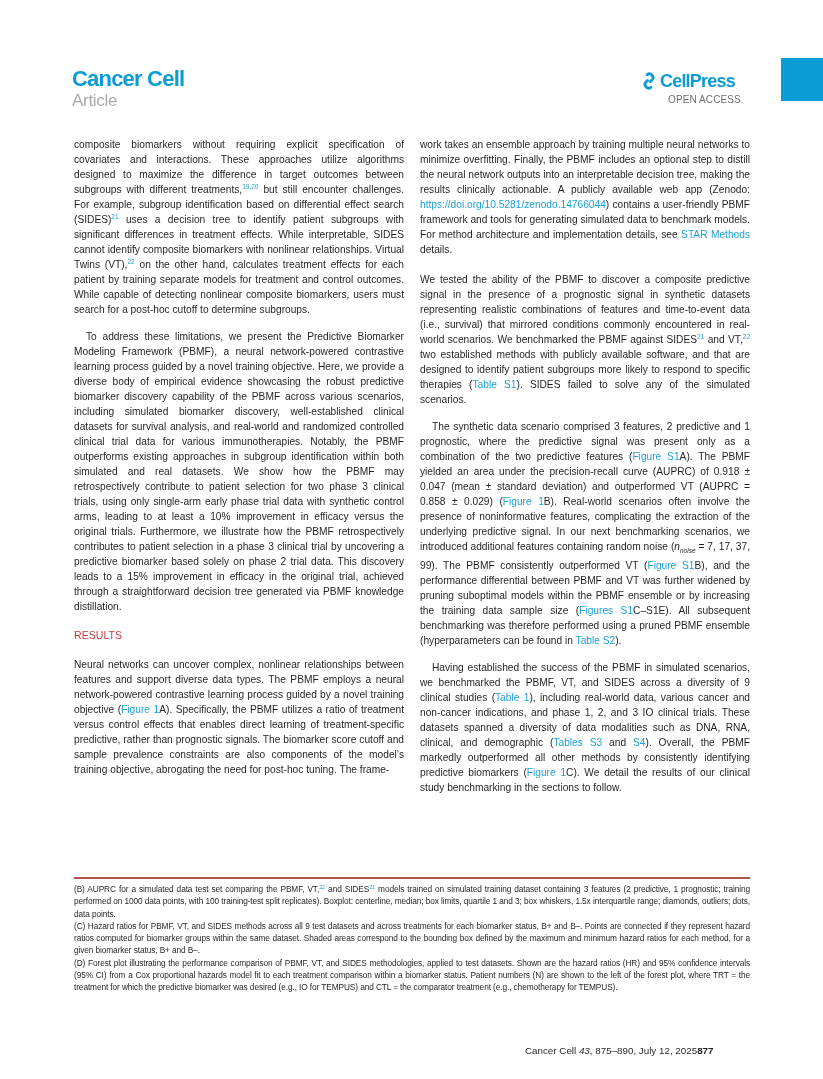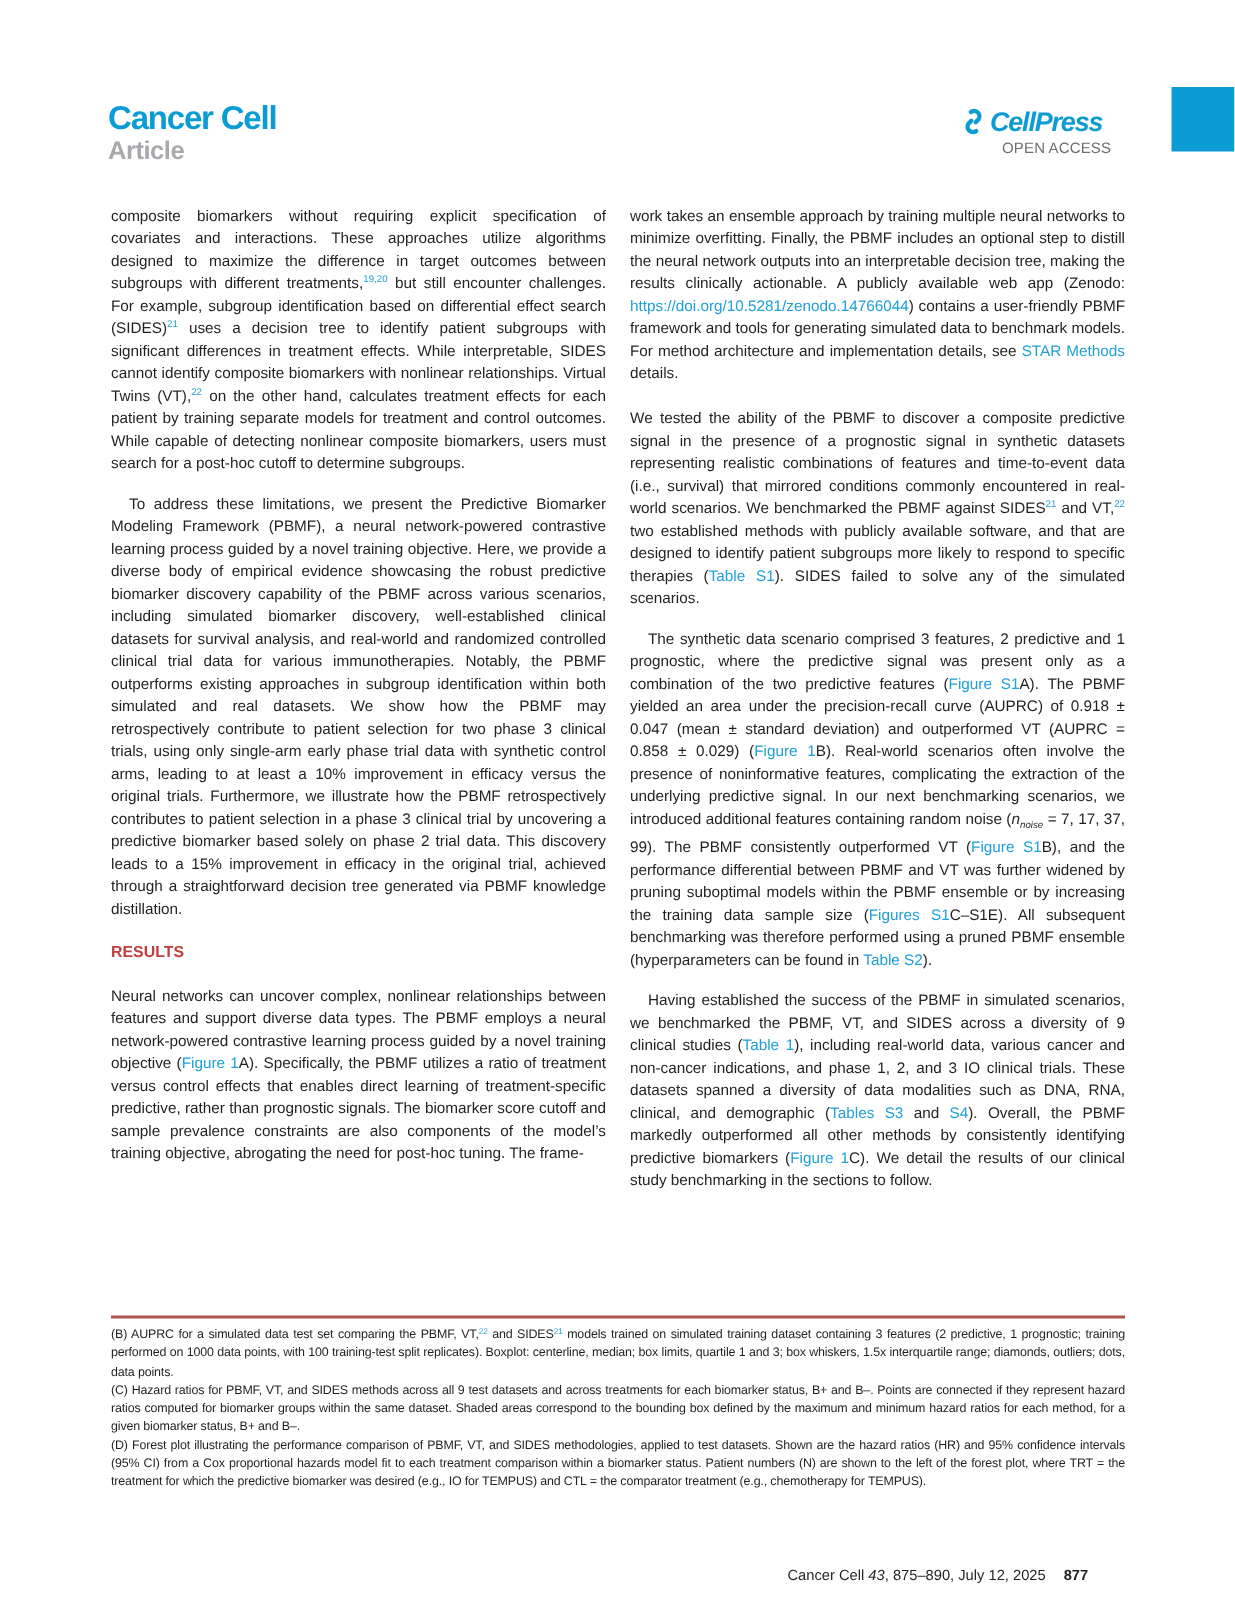--- a/index.html
+++ b/index.html
@@ -1,48 +1,48 @@
 <!DOCTYPE html>
 <html><head>
   <meta charset="utf-8">
   <style>
     html, body { margin: 0; padding: 0; background: #ffffff; }
     body { width: 823px; height: 1079px; position: relative; overflow: hidden;
       font-family: "Liberation Sans", sans-serif; color: #231f20; }
     .hdr-journal { position: absolute; left: 72px; top: 68px; font-size: 22px; font-weight: bold;
       color: #0b9bd5; letter-spacing: -0.8px; line-height: 22px; }
-    .hdr-type { position: absolute; left: 72px; top: 92px; font-size: 17px; font-weight: bold;
+    .hdr-type { position: absolute; left: 72px; top: 92px; font-size: 17px; font-weight: normal;
       color: #a7a9ac; letter-spacing: -0.3px; line-height: 18px; }
-    .cp-logo { position: absolute; left: 640px; top: 72px; display: flex; align-items: flex-start; font-style: italic; }
+    .cp-logo { position: absolute; left: 640px; top: 72px; display: flex; align-items: flex-start; }
     .cp-icon { width: 18px; height: 18px; margin-right: 2px; }
     .cp-name { font-size: 18px; font-weight: bold; color: #0b9bd5; letter-spacing: -0.8px; line-height: 18px; }
     .cp-oa { position: absolute; left: 668px; top: 94px; font-size: 10px; color: #6d6e71; letter-spacing: 0.1px; }
     .blue-tab { position: absolute; left: 781px; top: 58px; width: 42px; height: 43px; background: #0b9bd5; }
 
     .col { position: absolute; top: 137px; width: 330px; font-size: 10.2px; line-height: 15px;
       text-align: justify; hyphens: manual; }
     .col-left { left: 74px; }
     .col-right { left: 420px; }
     .col p { margin: 0; }
     .col p.indent { text-indent: 12px; margin-top: 12px; }
     .lnk { color: #1ea0d8; }
     sup { color: #1ea0d8; font-size: 6.5px; line-height: 0; vertical-align: 4px; }
-    .sec-results { color: #c1403d; font-weight: bold; font-size: 10.6px; margin: 14px 0 14px 0 !important; }
+    .sec-results { color: #c1403d; font-weight: normal; font-size: 10.6px; margin: 14px 0 14px 0 !important; }
     .subhead { color: #c1403d; font-weight: bold; font-size: 10.6px; line-height: 13.5px; text-align: left; }
     .sp { height: 15px; }
 
     .cap-rule { position: absolute; left: 74px; top: 877px; width: 676px; height: 2px; background: #b0534f; }
     .caption { position: absolute; left: 74px; top: 883px; width: 676px; font-size: 8.3px; line-height: 12.3px;
       text-align: justify; color: #231f20; letter-spacing: -0.1px; }
     .caption p { margin: 0; }
     .caption sup { font-size: 5.5px; vertical-align: 3px; }
 
     .footer { position: absolute; left: 525px; top: 1045px; font-size: 9.8px; color: #231f20; }
     .footer .vol { font-style: italic; }
-    .footer .pg { font-weight: bold; margin-left: 12px; }
+    .footer .pg { font-weight: bold; }
   </style>
 </head>
 <body>
 
 <div class="hdr-journal">Cancer Cell</div>
 <div class="hdr-type">Article</div>
 <div class="cp-logo">
   <svg class="cp-icon" viewBox="0 0 20 20">
     <path d="M8 3 a4 4 0 0 1 5.6 5.6 l-2 2" fill="none" stroke="#0b9bd5" stroke-width="3.2" stroke-linecap="round"></path>
     <path d="M12 17 a4 4 0 0 1 -5.6 -5.6 l2 -2" fill="none" stroke="#0b9bd5" stroke-width="3.2" stroke-linecap="round"></path>

